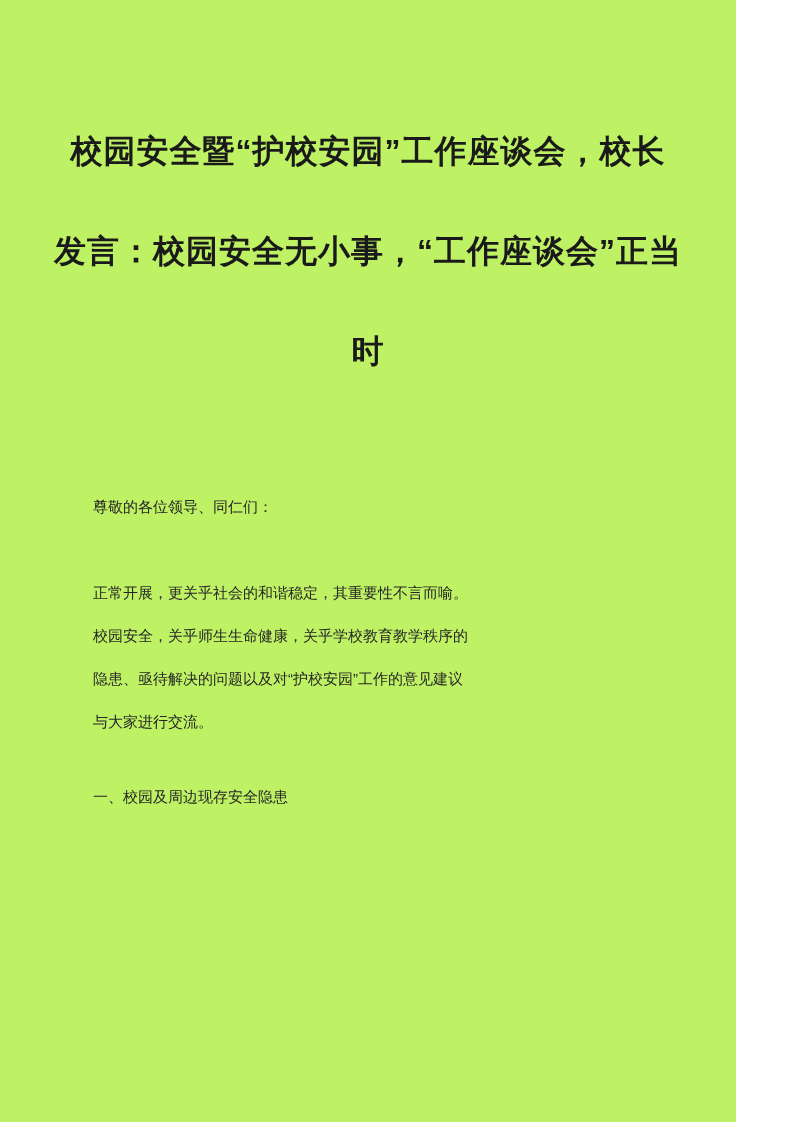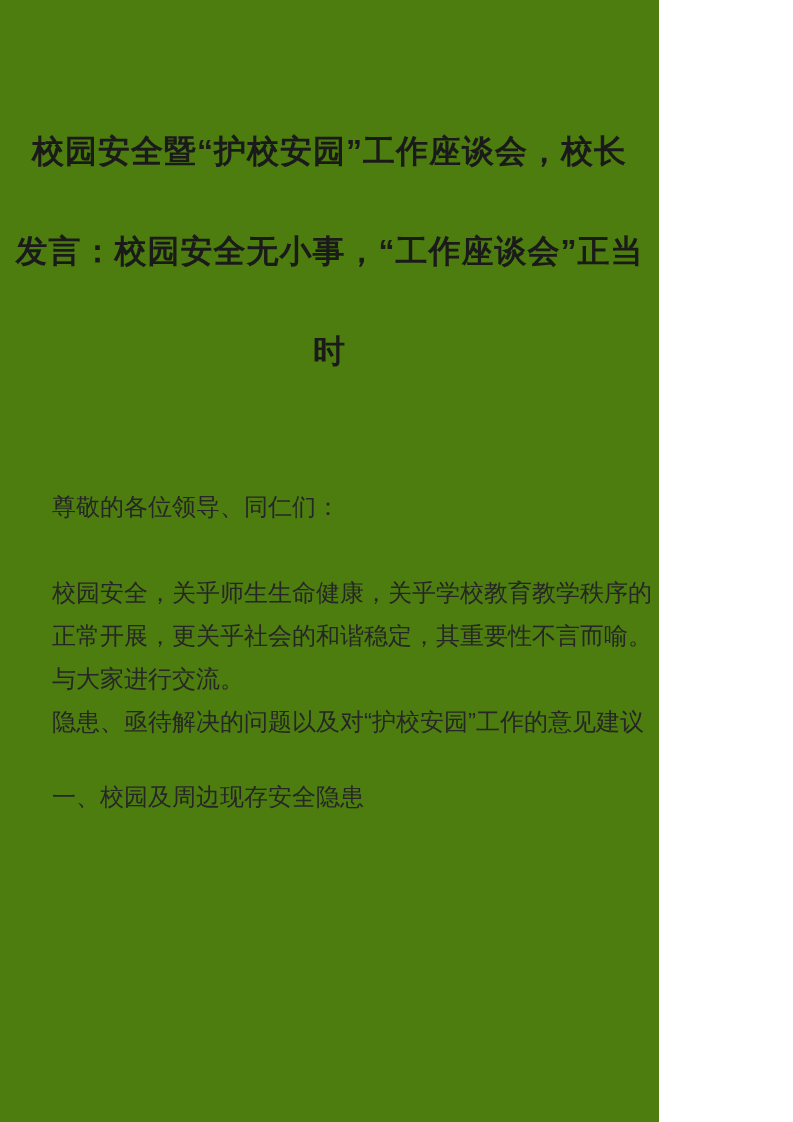--- a/index.html
+++ b/index.html
@@ -6,39 +6,39 @@
   html, body { background: #ffffff; }
   body {
     width: 793px;
     height: 1122px;
     font-family: "Liberation Sans", sans-serif;
     color: #222222;
     overflow: hidden;
   }
   .page {
     position: relative;
-    width: 659px;
+    width: 736px;
     height: 1122px;
-    background: #4d7c0f;
+    background: #bef264;
   }
   .title-block {
     padding-top: 101px;
     text-align: center;
   }
   .title-line {
     font-size: 32px;
     font-weight: 700;
     line-height: 100px;
     color: #1a1a1a;
     letter-spacing: 1px;
     white-space: nowrap;
   }
   .content {
-    margin: 0 52px;
-    font-size: 24px;
+    margin: 0 93px;
+    font-size: 15px;
     line-height: 43px;
     color: #262626;
     text-align: left;
   }
   .content .line { white-space: nowrap; }
   .p-salutation { margin-top: 84px; }
   .p-greeting   { margin-top: 37px; }
   .p-body       { margin-top: 43px; }
   .p-heading    { margin-top: 32px; }
 </style>
@@ -52,23 +52,23 @@
     <div class="title-line">发言：校园安全无小事，“工作座谈会”正当</div>
     <div class="title-line">时</div>
   </div>
 
   <div class="content">
 
     <div class="p-salutation line">尊敬的各位领导、同仁们：</div>
 
 
     <div class="p-body">
+      <div class="line">正常开展，更关乎社会的和谐稳定，其重要性不言而喻。</div>
       <div class="line">校园安全，关乎师生生命健康，关乎学校教育教学秩序的</div>
-      <div class="line">正常开展，更关乎社会的和谐稳定，其重要性不言而喻。</div>
+      <div class="line">隐患、亟待解决的问题以及对“护校安园”工作的意见建议</div>
       <div class="line">与大家进行交流。</div>
-      <div class="line">隐患、亟待解决的问题以及对“护校安园”工作的意见建议</div>
     </div>
 
     <div class="p-heading line">一、校园及周边现存安全隐患</div>
 
   </div>
 
 </div>
 
 </body></html>

